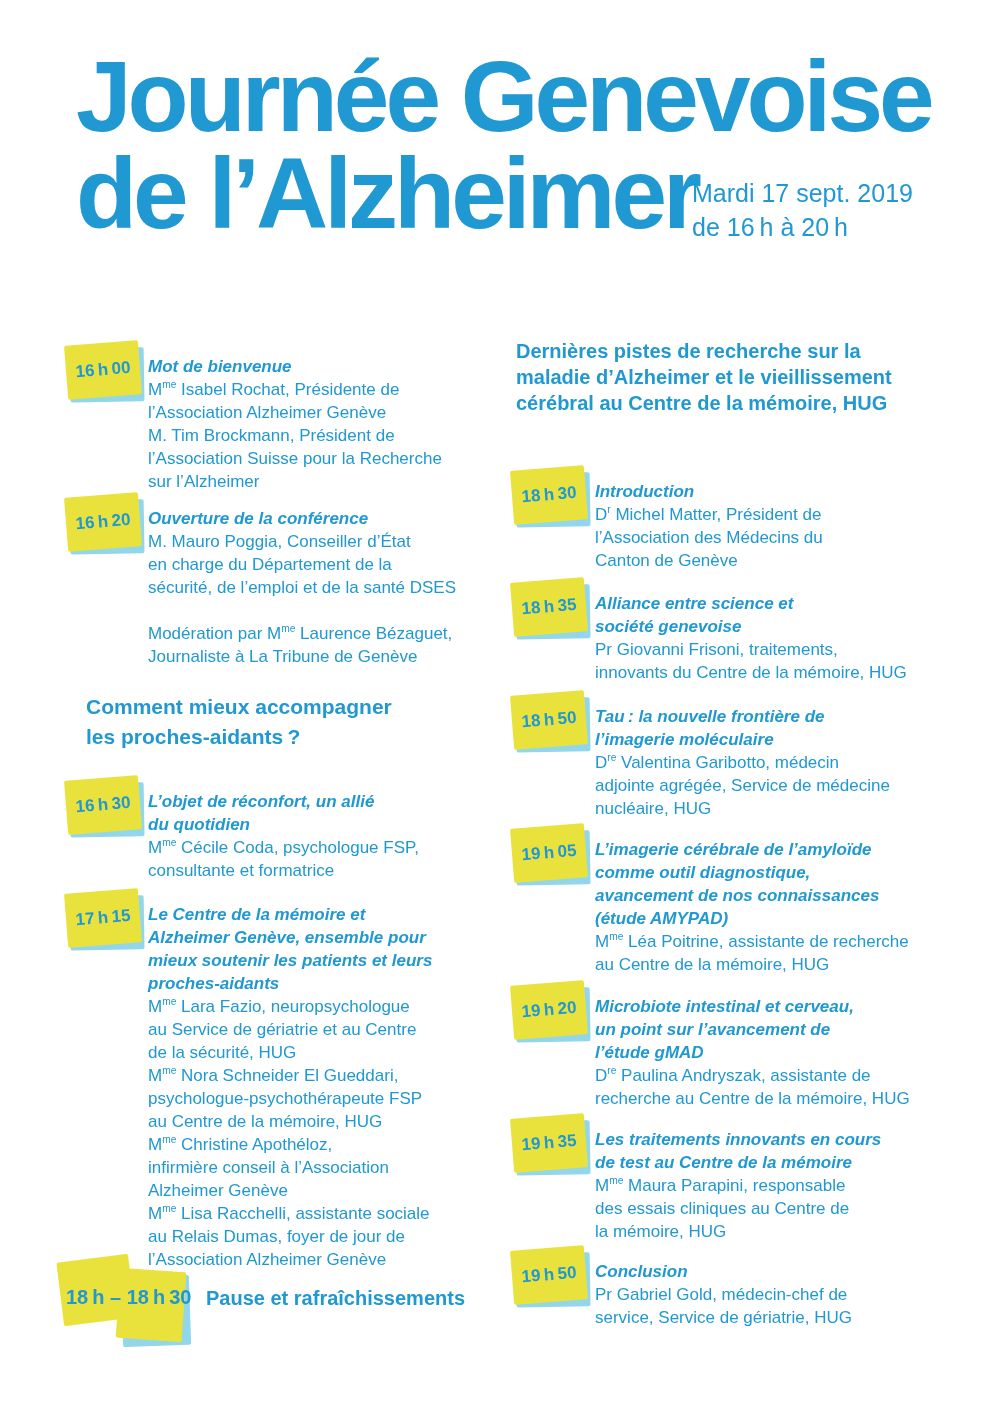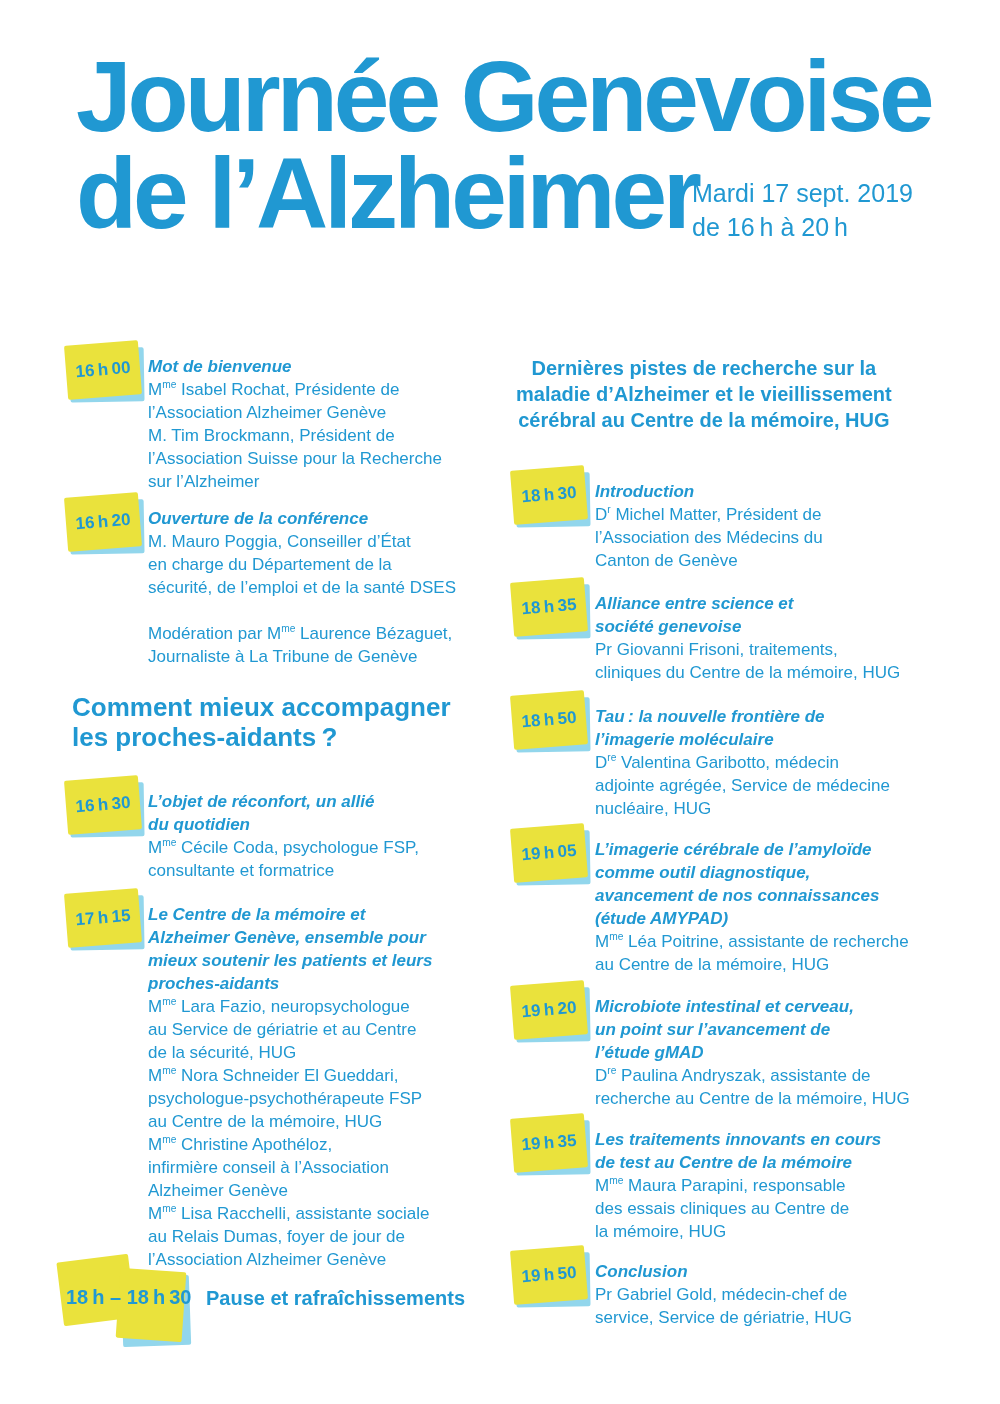--- a/index.html
+++ b/index.html
@@ -43,22 +43,22 @@
     transform:rotate(-1deg) translate(4px,5px);border-radius:2px;
   }
   .badge-face{
     position:absolute;inset:0;background:var(--yellow);
     transform:rotate(-4.5deg);border-radius:2px;
     display:flex;align-items:center;justify-content:center;
     font-weight:bold;font-size:17px;color:var(--blue);white-space:nowrap;
   }
   
   .section-header{
-    position:absolute;left:6px;font-weight:bold;
-    font-size:26px;line-height:30px;white-space:nowrap;
+    position:absolute;left:20px;font-weight:bold;
+    font-size:21px;line-height:30px;white-space:nowrap;
   }
   .col-right .section-header{left:4px;font-size:20px;line-height:26px;}
   
   .pause{position:absolute;left:-6px;width:100%;height:100px;}
   .note{position:absolute;background:var(--yellow);border-radius:2px;}
   .note-a{left:0;top:2px;width:72px;height:64px;transform:rotate(-7deg);}
   .note-b-shadow{
     position:absolute;left:62px;top:20px;width:68px;height:70px;
     background:var(--cyan);transform:rotate(-2deg);border-radius:2px;
   }
@@ -183,21 +183,21 @@
   </div>
       <div class="pause" style="top: 1256px;">
     <div class="note note-a"></div>
     <div class="note-b-shadow"></div>
     <div class="note note-b"></div>
     <span class="pause-time">18 h – 18 h 30</span>
     <span class="pause-label">Pause et rafraîchissements</span>
   </div>
     </div>
   <div class="col col-right">
-      <div class="section-header" style="top: 355px; text-align: center;">
+      <div class="section-header" style="top: 338px;">
         <div class="line">Dernières pistes de recherche sur la</div>
         <div class="line">maladie d’Alzheimer et le vieillissement</div>
         <div class="line">cérébral au Centre de la mémoire, HUG</div>
       </div>
       <div class="item" style="top: 480px;">
     <div class="badge">
       <div class="badge-shadow"></div>
       <div class="badge-face">
         <span class="badge-text">18 h 30</span>
       </div>
@@ -220,21 +220,21 @@
         <span class="badge-text">18 h 35</span>
       </div>
     </div>
     <div class="item-body">
       <div class="item-title">
             <div class="line">Alliance entre science et</div>
             <div class="line">société genevoise</div>
           </div>
       <div class="item-details">
             <div class="line">Pr Giovanni Frisoni, traitements,</div>
-            <div class="line">cliniques du Centre de la mémoire, HUG</div>
+            <div class="line">innovants du Centre de la mémoire, HUG</div>
           </div>
     </div>
   </div>
       <div class="item" style="top: 705px;">
     <div class="badge">
       <div class="badge-shadow"></div>
       <div class="badge-face">
         <span class="badge-text">18 h 50</span>
       </div>
     </div>

